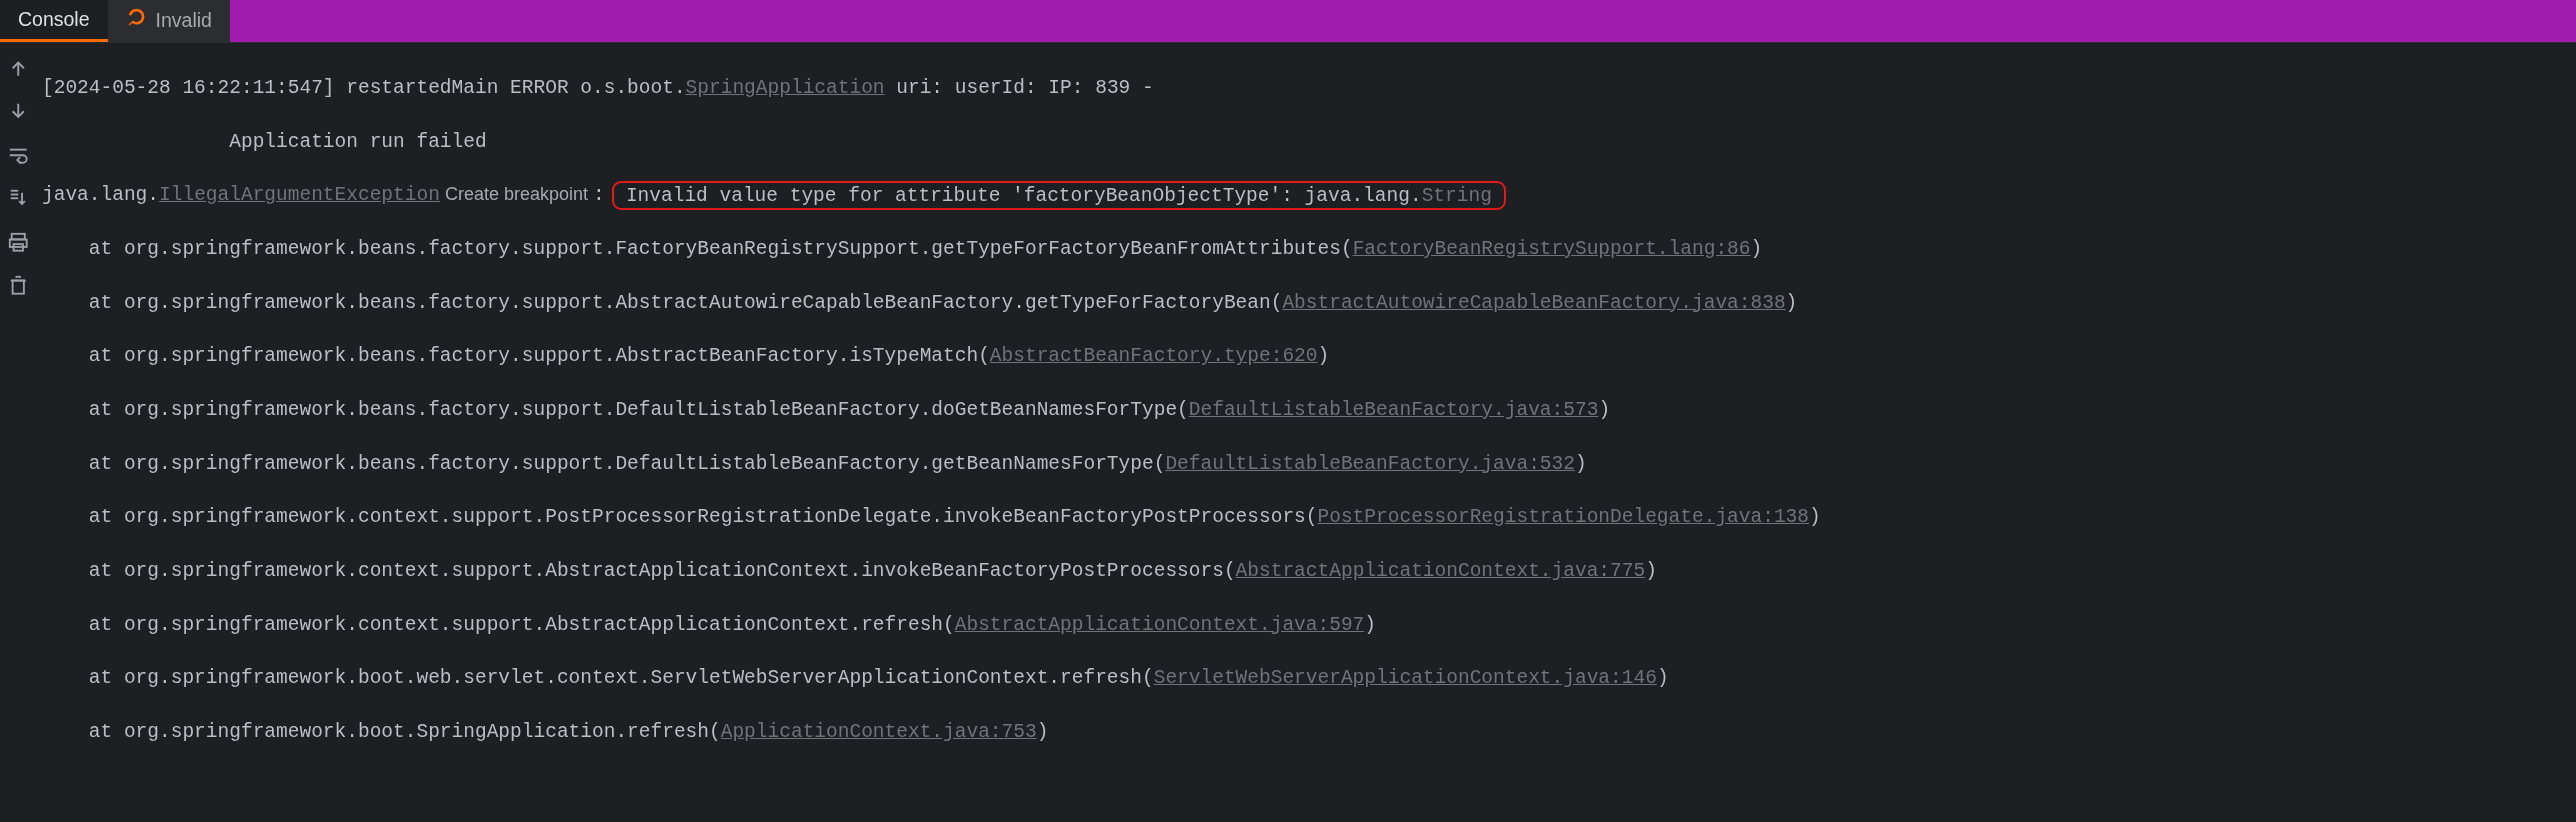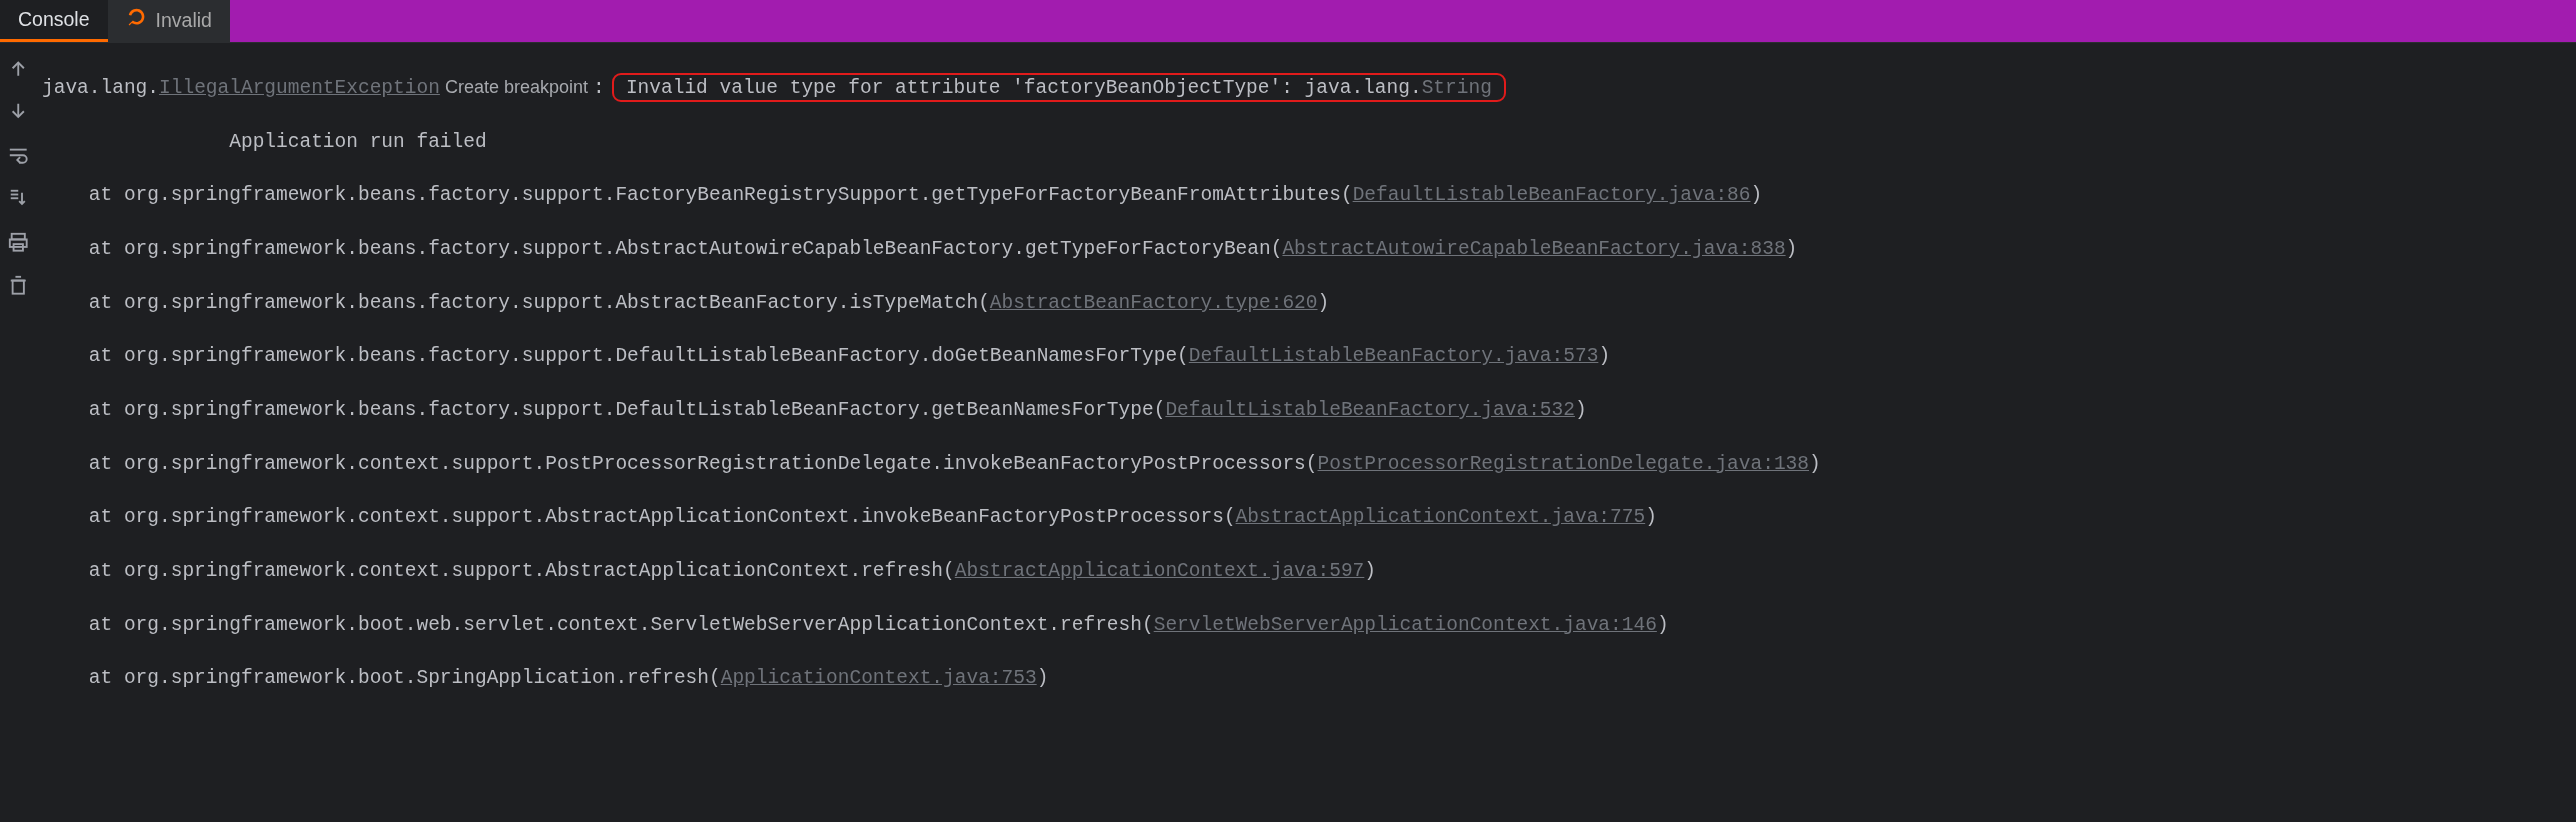--- a/index.html
+++ b/index.html
@@ -77,23 +77,24 @@
       <div class="gicon">
           <svg viewBox="0 0 24 24" fill="none" stroke="#9da0a8" stroke-width="2">
             <path d="M4 7h16"></path>
             <path d="M9 3h6"></path>
             <rect x="6" y="7" width="12" height="14"></rect>
           </svg>
         </div>
     </div>
 
     <div class="console">
+<span class="line"><span>[2024-05-28 16:22:11:547] restartedMain ERROR o.s.boot.</span><span class="link">SpringApplication</span><span> uri: userId: IP: 839 -</span></span>
+<span class="line"><span>                </span><span>Application run failed</span></span>
 <span class="line"><span>java.lang.</span><span class="link">IllegalArgumentException</span><span class="bp"> Create breakpoint </span><span>: </span><span class="hlbox"><span>Invalid value type for attribute 'factoryBeanObjectType': java.lang.</span><span class="muted">String</span></span></span>
-<span class="line"><span>                </span><span>Application run failed</span></span>
-<span class="line"><span>    at org.springframework.beans.factory.support.FactoryBeanRegistrySupport.getTypeForFactoryBeanFromAttributes(</span><span class="link">DefaultListableBeanFactory.java:86</span><span>)</span></span>
+<span class="line"><span>    at org.springframework.beans.factory.support.FactoryBeanRegistrySupport.getTypeForFactoryBeanFromAttributes(</span><span class="link">FactoryBeanRegistrySupport.lang:86</span><span>)</span></span>
 <span class="line"><span>    at org.springframework.beans.factory.support.AbstractAutowireCapableBeanFactory.getTypeForFactoryBean(</span><span class="link">AbstractAutowireCapableBeanFactory.java:838</span><span>)</span></span>
 <span class="line"><span>    at org.springframework.beans.factory.support.AbstractBeanFactory.isTypeMatch(</span><span class="link">AbstractBeanFactory.type:620</span><span>)</span></span>
 <span class="line"><span>    at org.springframework.beans.factory.support.DefaultListableBeanFactory.doGetBeanNamesForType(</span><span class="link">DefaultListableBeanFactory.java:573</span><span>)</span></span>
 <span class="line"><span>    at org.springframework.beans.factory.support.DefaultListableBeanFactory.getBeanNamesForType(</span><span class="link">DefaultListableBeanFactory.java:532</span><span>)</span></span>
 <span class="line"><span>    at org.springframework.context.support.PostProcessorRegistrationDelegate.invokeBeanFactoryPostProcessors(</span><span class="link">PostProcessorRegistrationDelegate.java:138</span><span>)</span></span>
 <span class="line"><span>    at org.springframework.context.support.AbstractApplicationContext.invokeBeanFactoryPostProcessors(</span><span class="link">AbstractApplicationContext.java:775</span><span>)</span></span>
 <span class="line"><span>    at org.springframework.context.support.AbstractApplicationContext.refresh(</span><span class="link">AbstractApplicationContext.java:597</span><span>)</span></span>
 <span class="line"><span>    at org.springframework.boot.web.servlet.context.ServletWebServerApplicationContext.refresh(</span><span class="link">ServletWebServerApplicationContext.java:146</span><span>)</span></span>
 <span class="line"><span>    at org.springframework.boot.SpringApplication.refresh(</span><span class="link">ApplicationContext.java:753</span><span>)</span></span>
     </div>

